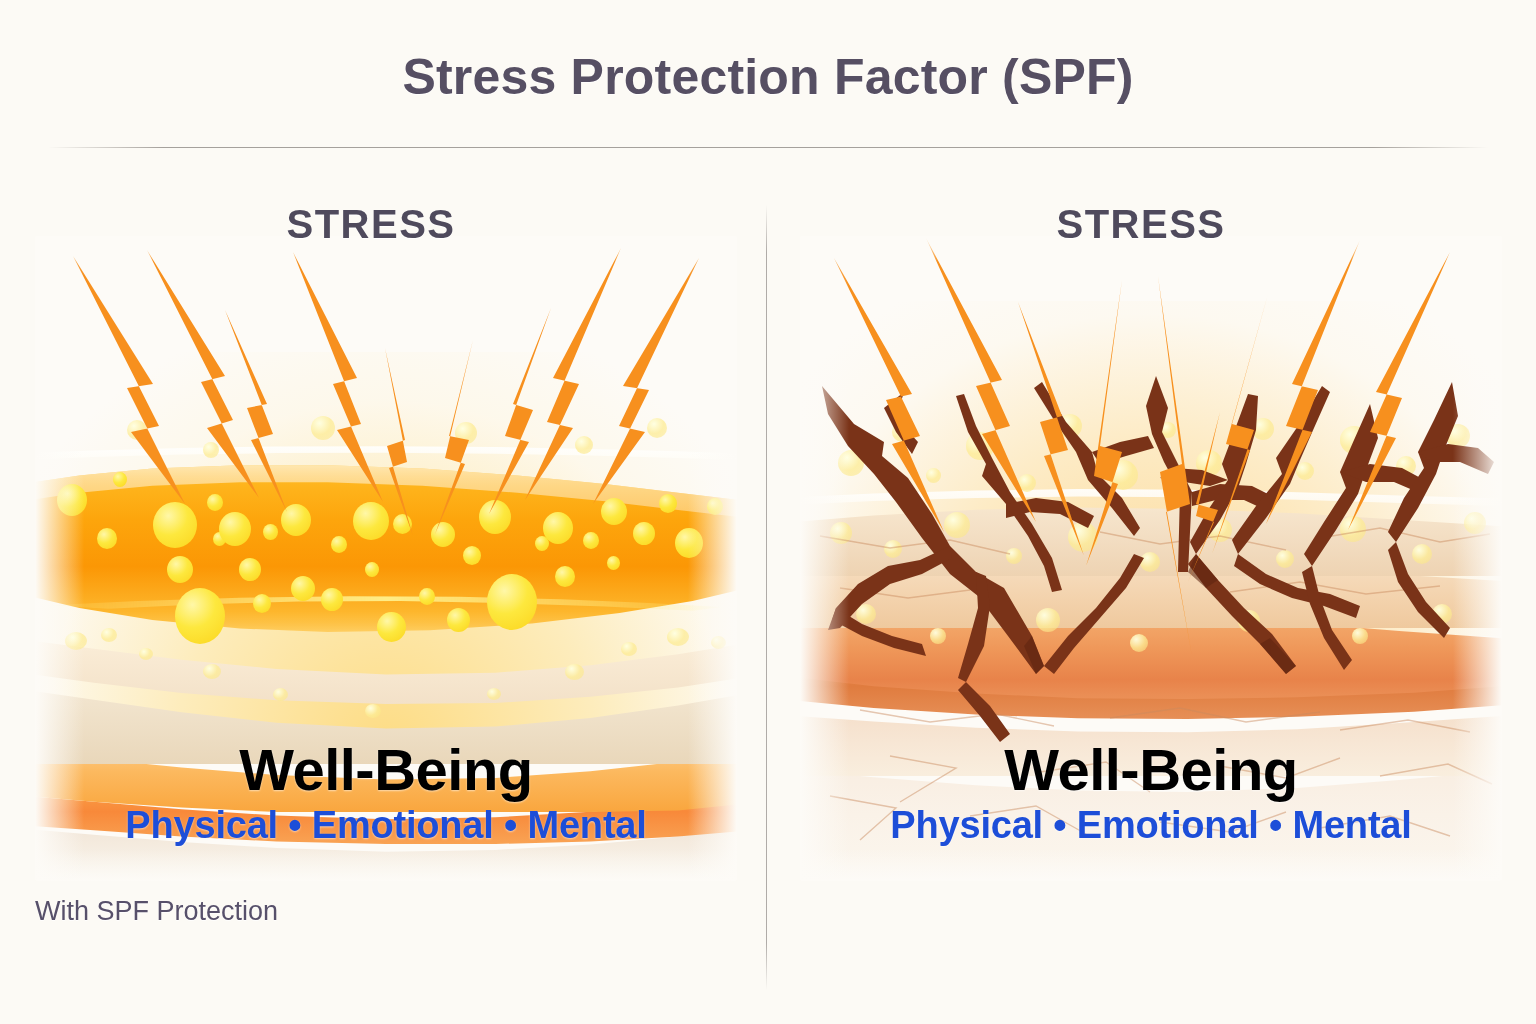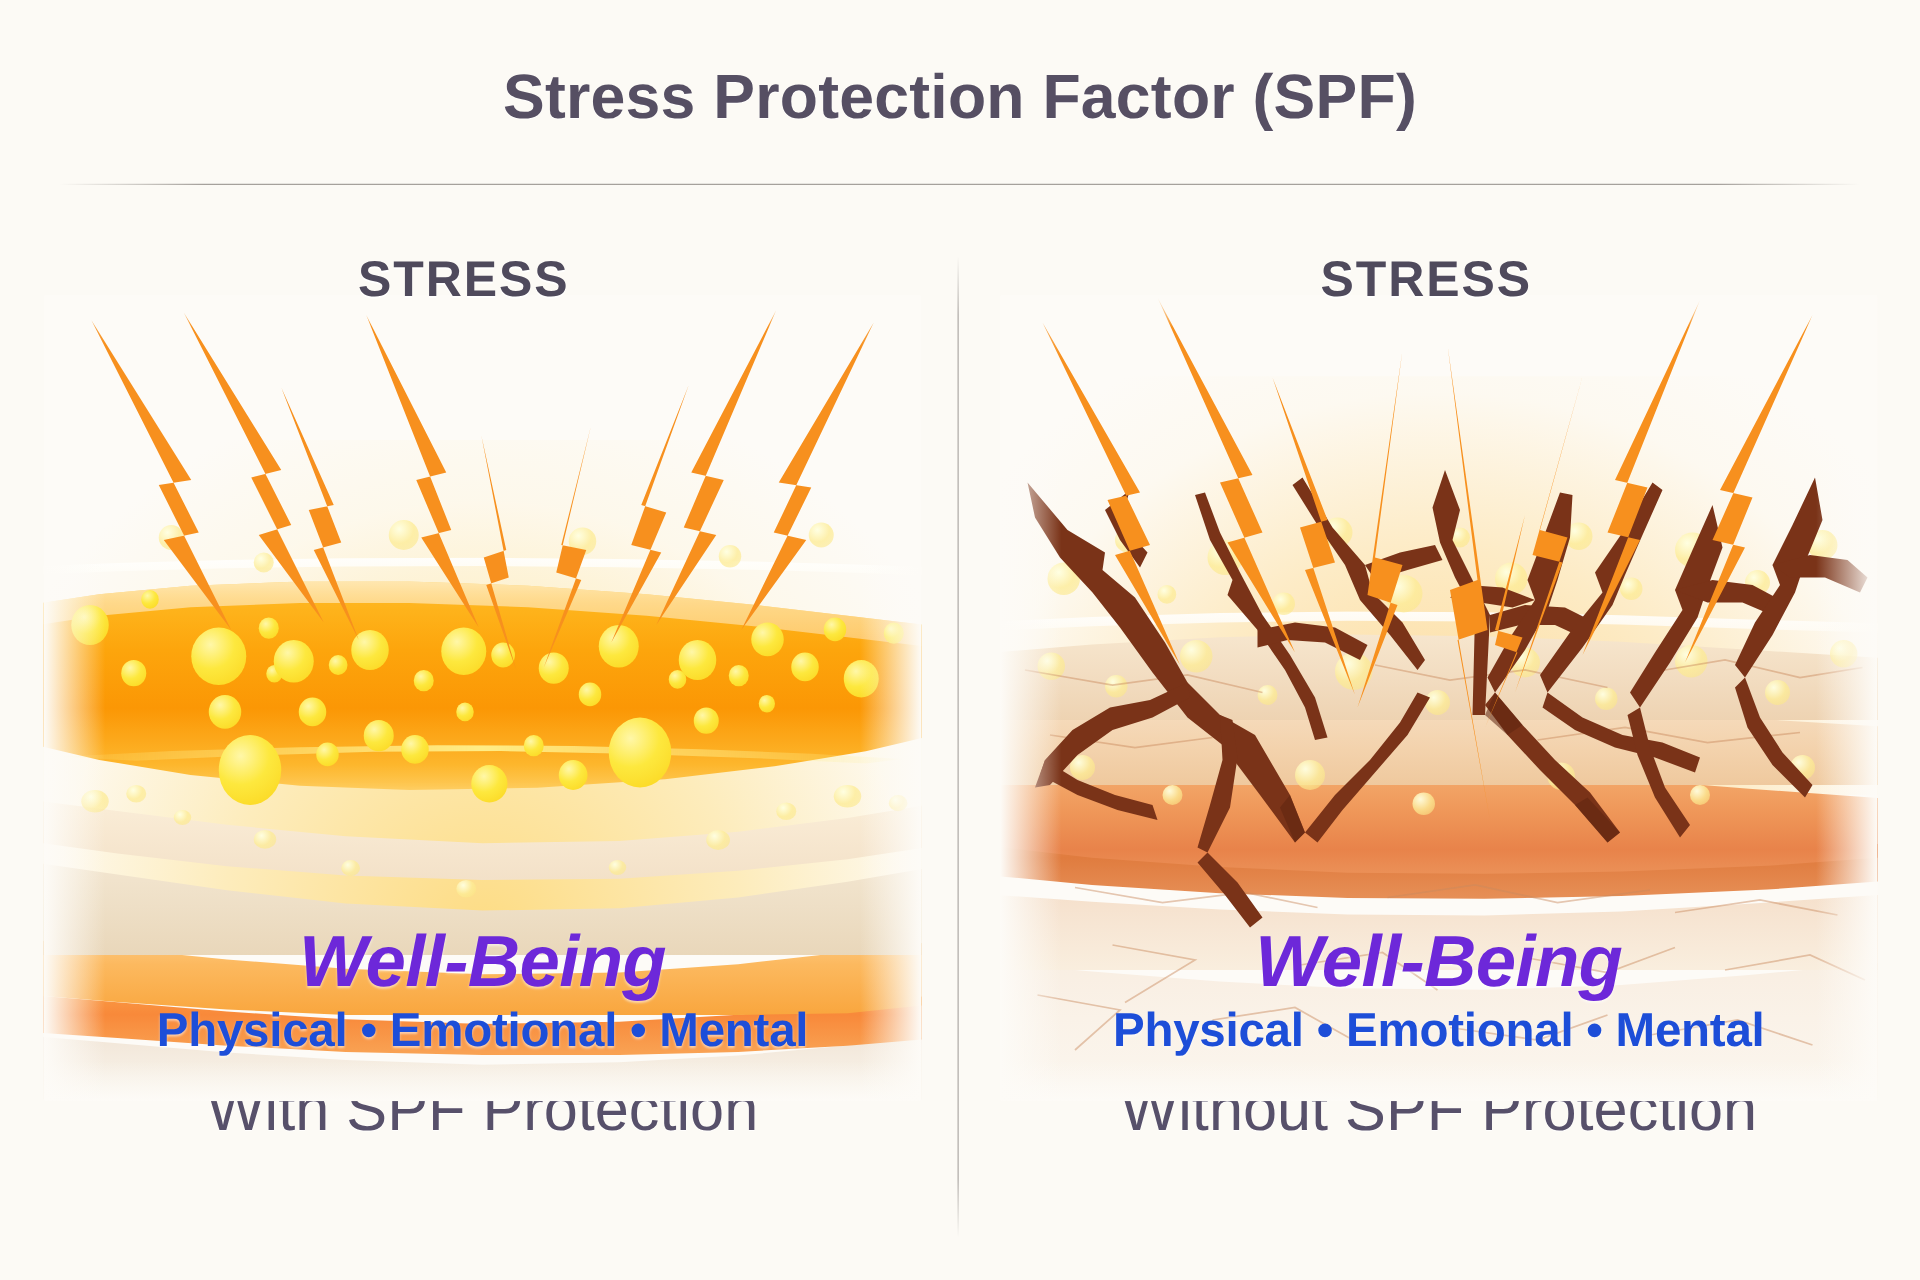--- a/index.html
+++ b/index.html
@@ -37,22 +37,22 @@
   .stress-label{
     position:absolute;top:6px;left:0;width:100%;
     text-align:center;font-size:40px;font-weight:bold;
     color:#4f4a5c;letter-spacing:1.5px;z-index:40;
     text-shadow:0 1px 0 rgba(255,255,255,.85);
   }
   .panel.left .stress-label{transform:translateX(-15px);}
   .panel.right .stress-label{transform:translateX(-10px);}
 
   .caption{
-    position:absolute;top:664px;left:0;width:100%;
-    text-align:center;font-size:49px;color:#57506a;
+    position:absolute;top:700px;left:0;width:100%;
+    text-align:left;font-size:27px;color:#57506a;
     text-shadow:0 1px 0 rgba(255,255,255,.8);
   }
 
   
   .stage{
     position:absolute;left:0;top:40px;width:702px;height:645px;
     overflow:hidden;border-radius:2px;
   }
 
   
@@ -178,24 +178,23 @@
     clip-path:polygon(0% 16%,12% 22%,26% 28%,40% 32%,55% 33%,70% 30%,84% 24%,100% 16%,100% 100%,0% 100%);
   }
   .cracks{position:absolute;inset:0;z-index:12;}
   .cracks svg{width:100%;height:100%;display:block;}
   .fine-cracks{position:absolute;inset:0;z-index:11;opacity:.55;}
   .fine-cracks svg{width:100%;height:100%;display:block;}
 
   
   .wb-block{position:absolute;left:0;bottom:34px;width:100%;text-align:center;z-index:35;}
   .wb-title{
-    font-size:58px;font-weight:bold;color:#6d28d9;line-height:1.04;
+    font-size:58px;font-weight:bold;color:#000000;line-height:1.04;
     letter-spacing:-.5px;
     text-shadow:0 1px 2px rgba(255,255,255,.55);
-    font-style:italic;
   }
   .wb-sub{
     margin-top:4px;
     font-size:38px;font-weight:bold;color:#1d4ed8;letter-spacing:-.2px;
     text-shadow:0 1px 2px rgba(255,255,255,.55);
   }
 </style>
 </head>
 <body>
 
@@ -433,16 +432,15 @@
       </div>
 
       <div class="wb-block">
         <div class="wb-title">Well-Being</div>
         <div class="wb-sub">Physical • Emotional • Mental</div>
       </div>
 
       <div class="edge-fade"></div>
     </div>
 
-    <div class="caption">Without SPF Protection</div>
   </div>
 
 </div>
 
 </body></html>

